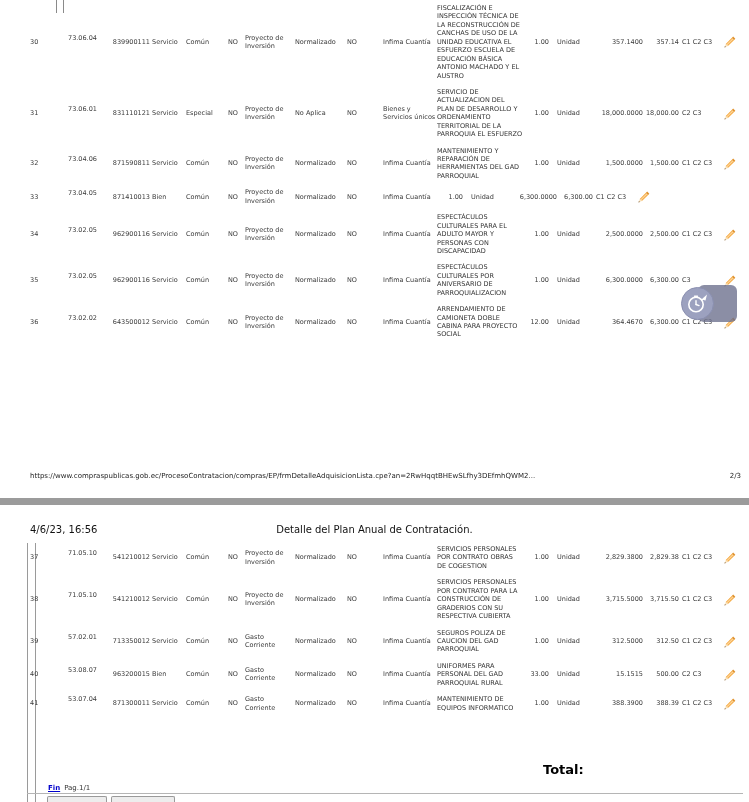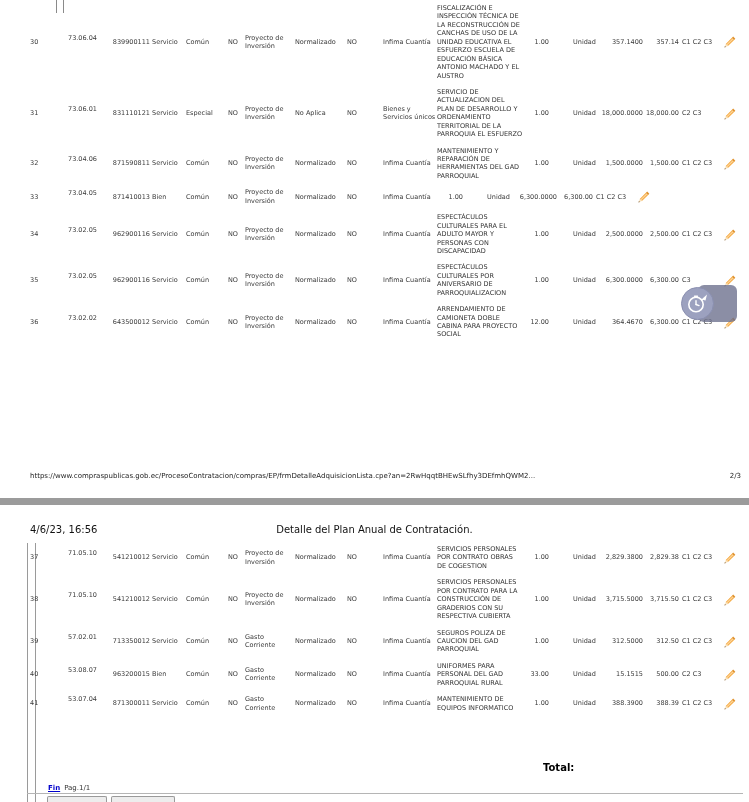--- a/index.html
+++ b/index.html
@@ -17,21 +17,21 @@
   .c-partida{width:50px;text-align:right;}
   .c-tipo{width:36px;padding-left:2px;}
   .c-regimen{width:40px;}
   .c-no1{width:19px;padding-left:2px;}
   .c-fondo{width:50px;}
   .c-normalizado{width:52px;}
   .c-no2{width:36px;}
   .c-proced{width:54px;}
   .c-desc{width:86px;color:#333;}
   .c-cant{width:26px;text-align:right;}
-  .c-unidad{width:36px;padding-left:24px;}
+  .c-unidad{width:36px;padding-left:8px;}
   .c-cunit{width:42px;text-align:right;margin-left:16px;}
   .c-ctotal{width:36px;text-align:right;}
   .c-cuatri{width:34px;padding-left:3px;}
   .c-accion{width:32px;display:flex;justify-content:center;}
   .c-accion svg{cursor:pointer;}
   
   #page1-table{top:0;}
   .page1-footer{
     position:absolute;top:472px;left:30px;right:8px;display:flex;
     justify-content:space-between;font-size:7px;color:#222;
@@ -40,21 +40,21 @@
   .tl-mark{position:absolute;top:0;width:1px;height:13px;background:#8a8a8a;}
   #tl-mark-a{left:56px;} #tl-mark-b{left:63px;}
   
   .page2-header{position:absolute;top:524px;left:0;width:749px;height:12px;}
   .p2-datetime{position:absolute;left:30px;top:0;font-size:10px;color:#111;}
   .p2-title{position:absolute;left:0;right:0;top:0;text-align:center;font-size:10px;color:#111;}
   #page2-table{top:541px;}
   .v-border{position:absolute;top:543px;width:1px;height:259px;background:#9a9a9a;}
   #v-border-a{left:27px;} #v-border-b{left:35px;}
   .frame-bottom{position:absolute;top:793px;left:27px;width:716px;height:1px;background:#b5b5b5;}
-  .total-line{position:absolute;top:762px;left:543px;font-size:10px;font-weight:bold;color:#000;}
+  .total-line{position:absolute;top:762px;left:543px;font-size:13px;font-weight:bold;color:#000;}
   .fin-line{position:absolute;top:784px;left:40px;font-size:7px;color:#333;margin-left:8px;}
   .fin-link{color:#0000cc;text-decoration:underline;font-weight:bold;cursor:pointer;margin-right:4px;}
   .partial-button{
     position:absolute;bottom:0;height:5px;background:#ededed;
     border:1px solid #9a9a9a;border-bottom:none;border-radius:2px 2px 0 0;
   }
   #partial-button-1{left:47px;width:58px;}
   #partial-button-2{left:111px;width:62px;}
   
   .float-widget{position:absolute;left:681px;top:284px;width:68px;height:40px;cursor:pointer;}

